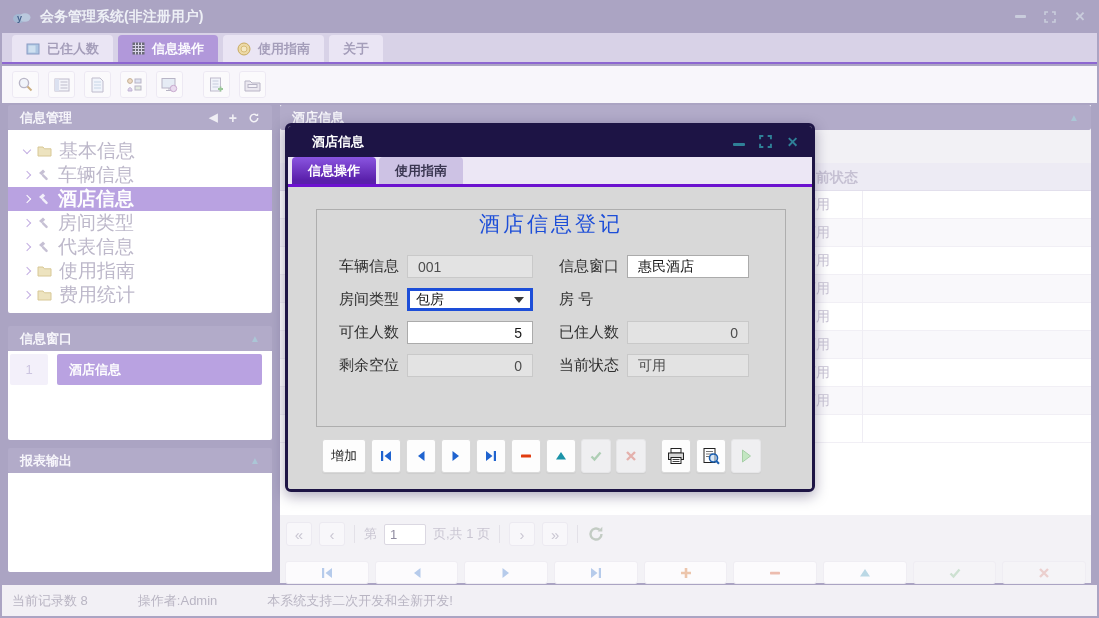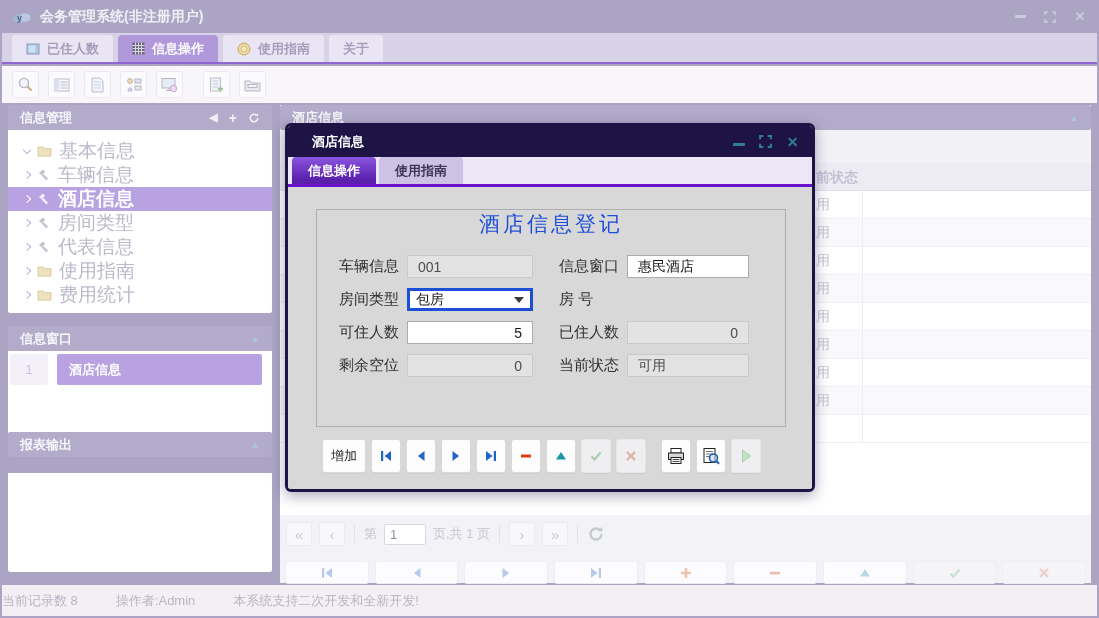--- a/index.html
+++ b/index.html
@@ -68,21 +68,21 @@
     font-size:13px;color:#8f8ba0;padding:0 5px;font-family:"Liberation Sans",sans-serif;}
   
   .wide-btns{position:absolute;top:46px;left:5px;right:5px;display:flex;gap:6px;}
   .wbtn{flex:1;height:23px;background:#fcfbfd;border:1px solid #efedf3;border-radius:3px;
     display:flex;align-items:center;justify-content:center;}
   .wbtn.faded{background:#f5f4f7;}
   .wbtn svg{opacity:.55;}
   .wbtn.faded svg{opacity:.4;}
   
   .statusbar{position:absolute;left:2px;right:2px;top:585px;height:31px;background:#f2f0f5;
-    display:flex;align-items:center;gap:38px;font-size:13px;color:#b9b5c3;}
+    display:flex;align-items:center;gap:50px;padding-left:10px;font-size:13px;color:#b9b5c3;}
   
   .dialog{position:absolute;left:285px;top:123px;width:530px;height:369px;border:3px solid #1d1445;
     border-radius:6px;background:#d8d8d8;z-index:20;box-shadow:0 4px 14px rgba(20,10,60,.35);
     display:flex;flex-direction:column;overflow:hidden;}
   .dlg-titlebar{height:31px;background:#1d1445;display:flex;align-items:center;padding:0 12px 0 24px;
     color:#fff;font-weight:bold;font-size:13px;}
   .dlg-controls{margin-left:auto;display:flex;gap:12px;align-items:center;}
   .dwc{width:15px;height:15px;display:flex;align-items:center;justify-content:center;color:#2f8097;font-size:14px;font-weight:bold;}
   .dwc .bar{width:12px;height:3px;background:#2f8097;border-radius:1px;margin-top:5px;}
   .dlg-tabs{height:30px;background:#ece7f5;display:flex;align-items:flex-end;padding-left:4px;gap:3px;
@@ -301,21 +301,21 @@
     <span>信息窗口</span>
     <span class="coll">▲</span>
   </div>
   <div class="side-body" style="top:351px;height:89px;">
     <div class="iw-row">
       <span class="iw-num">1</span>
       <span class="iw-bar">酒店信息</span>
     </div>
   </div>
 
-  <div class="side-header" style="top:432px;">
+  <div class="side-header" style="top:448px;">
     <span>报表输出</span>
     <span class="coll">▲</span>
   </div>
   <div class="side-body" style="top:473px;height:99px;"></div>
 
   <div class="main-panel">
     <div class="main-header">
       <span>酒店信息</span>
       <span class="coll">▲</span>
     </div>

